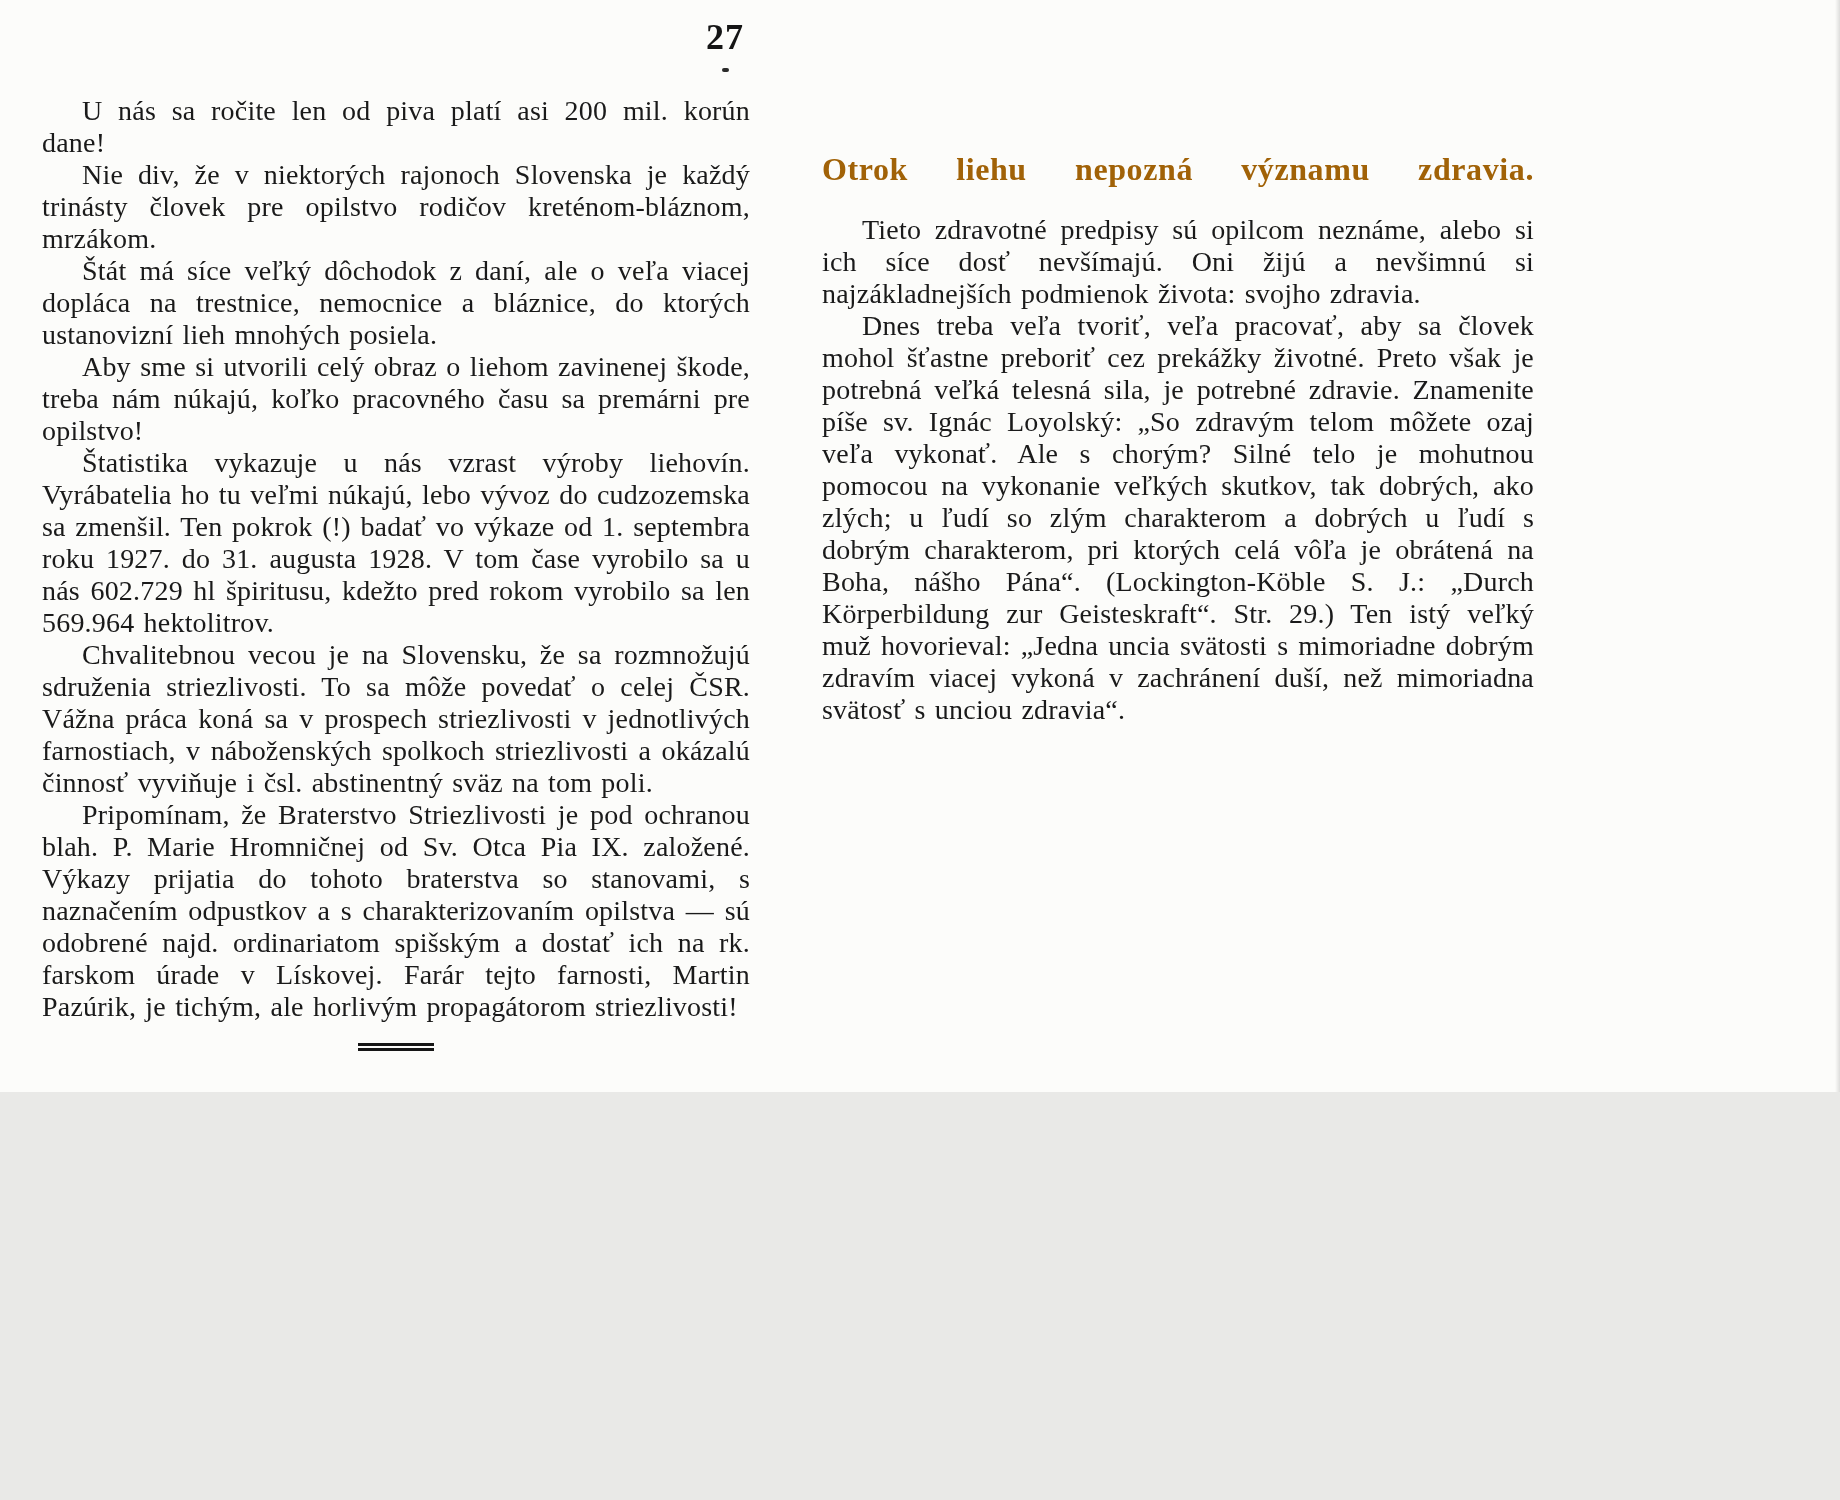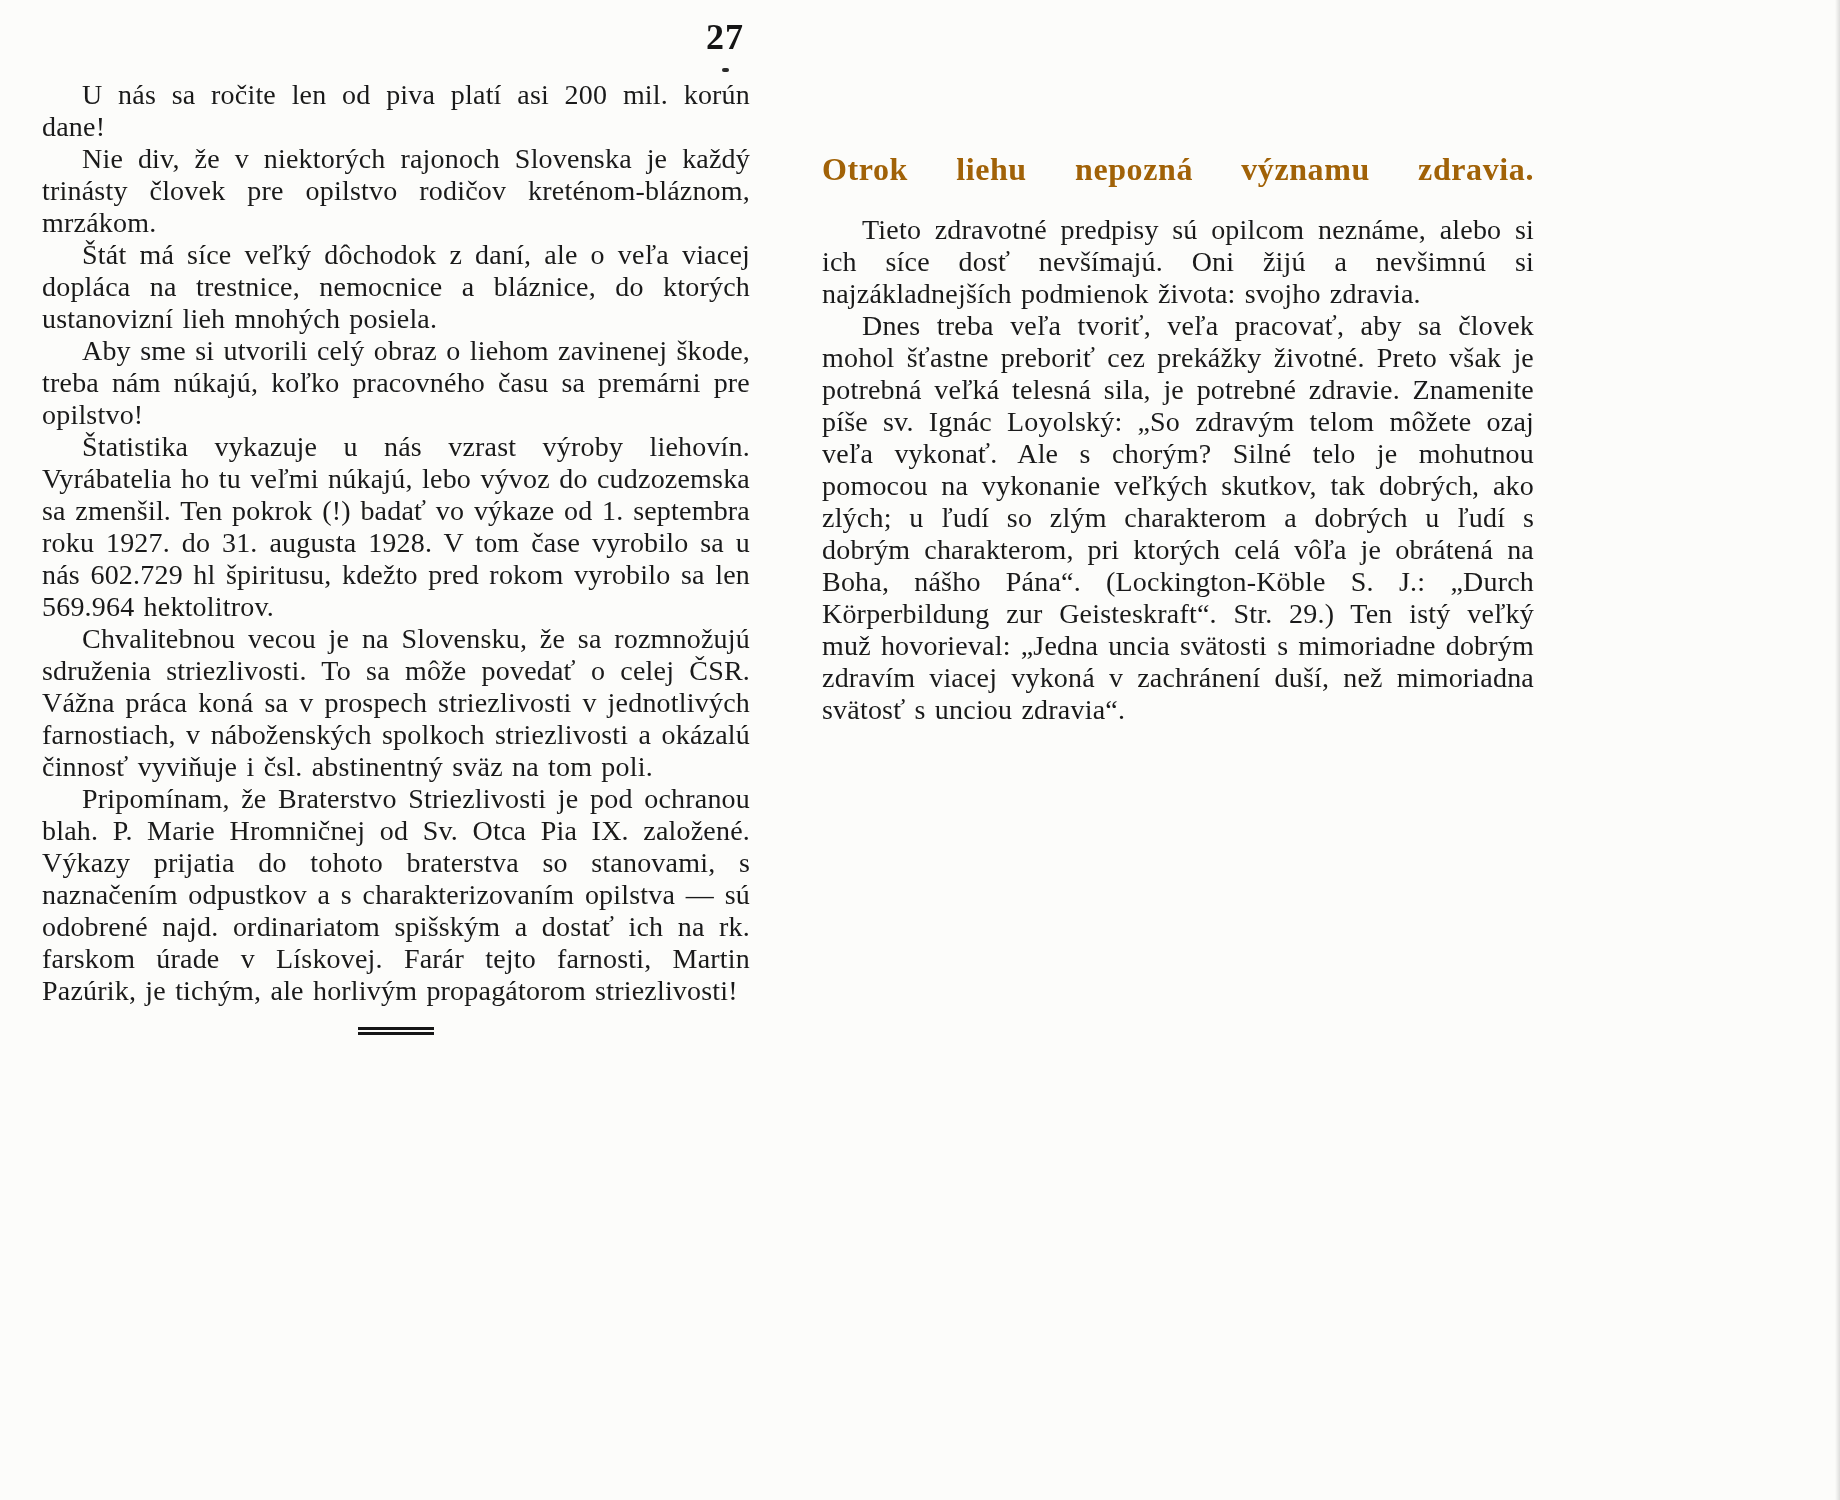--- a/index.html
+++ b/index.html
@@ -4,21 +4,21 @@
 <style>
   html, body {
     margin: 0;
     padding: 0;
     background: #e9e9e7;
     font-family: "Liberation Serif", "DejaVu Serif", serif;
   }
   .page {
     position: relative;
     width: 1840px;
-    height: 1500px;
+    height: 1092px;
     background: #fcfcfa;
     color: #1a1a1a;
     overflow: hidden;
     box-sizing: border-box;
     padding-left: 36px;
   }
   
   .page::after {
     content: "";
     position: absolute;
@@ -55,21 +55,21 @@
     letter-spacing: 0.2px;
     word-spacing: 2px;
   }
   .column p {
     margin: 0;
     padding: 0;
     text-indent: 40px;
   }
   .column-left {
     left: 42px;
-    top: 79px;
+    top: 95px;
     width: 708px;
   }
   .column-right {
     left: 822px;
     top: 150px;
     width: 712px;
   }
   .section-heading {
     margin: 0 0 26px 0;
     font-size: 32px;

